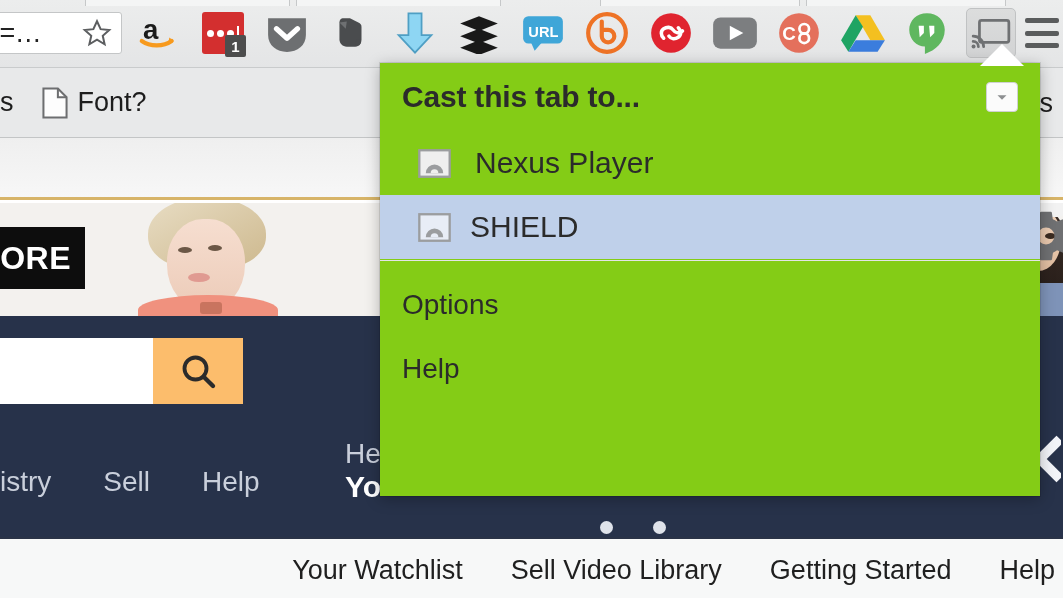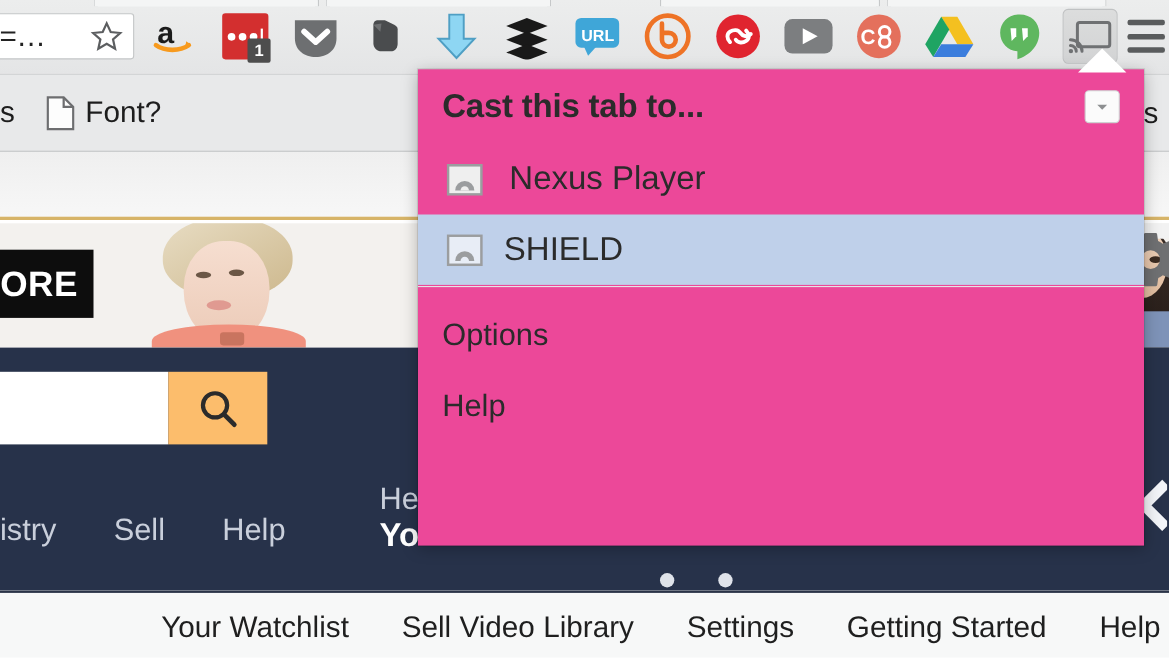--- a/index.html
+++ b/index.html
@@ -172,35 +172,35 @@
 
   
   .cast-caret {
     position: absolute; left: 980px; top: 44px; width: 0; height: 0;
     border-left: 22px solid transparent; border-right: 22px solid transparent;
     border-bottom: 22px solid #ffffff;
     z-index: 30;
   }
   .cast-popup {
     position: absolute; left: 380px; top: 63px; width: 660px; height: 433px;
-    background: #ec4899;
+    background: #84cc16;
     box-shadow: 0 3px 14px rgba(0,0,0,0.28), 0 0 0 1px rgba(0,0,0,0.10);
     z-index: 20; overflow: hidden;
   }
   .popup-header {
     height: 68px; display: flex; align-items: center; justify-content: space-between;
     padding: 0 22px 0 22px;
   }
   .popup-title { font-size: 30px; font-weight: bold; color: #2b2b2b; letter-spacing: -0.2px; }
   .popup-dd {
     width: 32px; height: 30px; border: 1px solid #cfd1d2; border-radius: 4px;
     background: #fbfbfb; display:flex; align-items:center; justify-content:center;
   }
   .device-row {
-    height: 64px; display: flex; align-items: center; gap: 24px; padding-left: 26px;
+    height: 64px; display: flex; align-items: center; gap: 24px; padding-left: 38px;
   }
   .device-row.selected { background: #bfd0ea; gap: 19px; }
   .device-label { font-size: 30px; color: #2b2b2b; }
   .cast-dev-icon { width: 33px; height: 29px; flex: 0 0 auto; }
   .popup-sep { height: 1px; background: #e3e4e5; margin-top: 1px; }
   .menu-item {
     height: 64px; display: flex; align-items: center; padding-left: 22px;
     font-size: 28px; color: #2b2b2b;
   }
   .spacer-10 { height: 12px; }
@@ -269,21 +269,20 @@
       <div class="navy-x">✕</div>
       <div class="navy-dots">
           <i></i>
           <i></i>
         </div>
     </div>
 
     <div class="bottom-nav">
       <span>Your Watchlist</span>
       <span>Sell Video Library</span>
-      <span>Settings</span>
       <span>Getting Started</span>
       <span>Help</span>
     </div>
 
   </div>
 
   <div class="bookmarks-bar">
     <div class="bm" style="padding-left:0">
       <span class="bm-label">s</span>
     </div>

